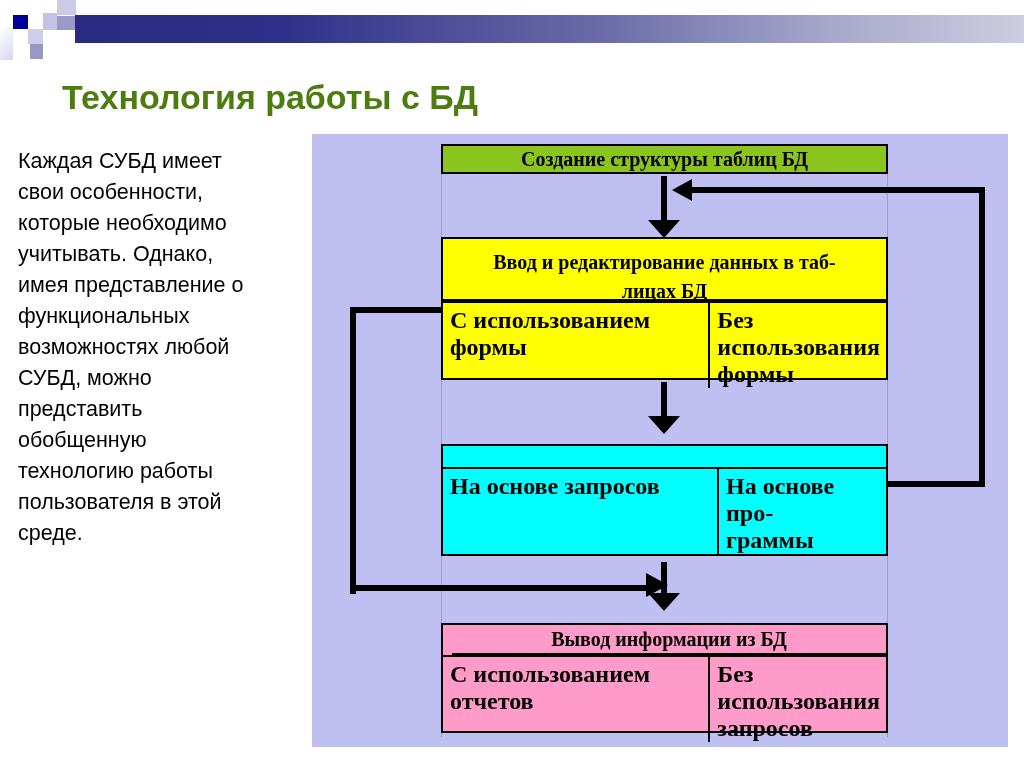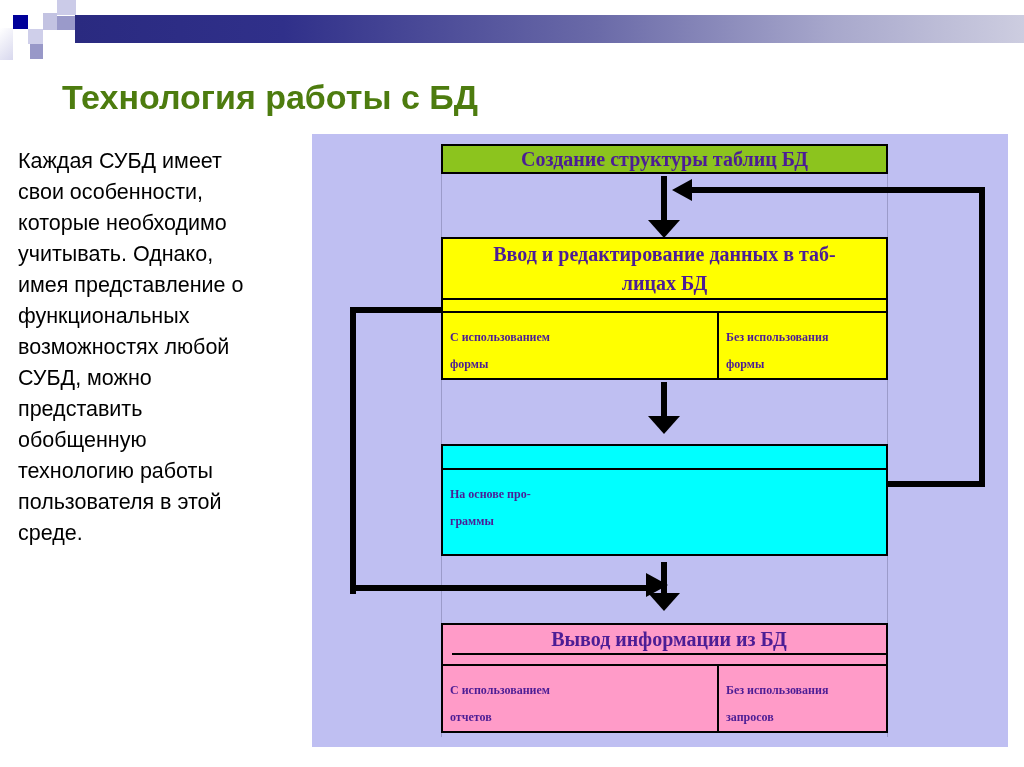--- a/index.html
+++ b/index.html
@@ -23,36 +23,36 @@
   .title{position:absolute;left:62px;top:78px;font-size:34px;font-weight:bold;color:#4d7c0f;}
   .bodytext{position:absolute;left:18px;top:146px;width:300px;color:#000;}
   .bodytext p{margin:0 0 16px 0;font-size:21.5px;line-height:31px;white-space:pre-line;}
 
   
   .panel{position:absolute;left:312px;top:134px;width:696px;height:613px;background:#bfbff2;}
   .guide{position:absolute;top:10px;height:593px;width:1px;background:rgba(90,90,130,.35);}
   .guide.gl{left:129px;} .guide.gr{left:575px;}
 
   .dbox,.group{position:absolute;left:129px;width:447px;border:2px solid #000;box-sizing:border-box;
-       font-family:"Liberation Serif",serif;font-weight:bold;color:#4c1d95;}
+       font-family:"Liberation Serif",serif;font-weight:bold;color:#000000;}
   .stage-head{text-align:center;font-size:20px;}
   .create{top:10px;height:30px;background:#8cc41e;line-height:26px;}
 
   .group{display:flex;flex-direction:column;}
   .g-edit{top:103px;height:143px;background:#ffff00;}
   .g-process{top:310px;height:112px;background:#00ffff;}
   .g-output{top:489px;height:110px;background:#ff9bc8;}
   .g-title{border-bottom:2px solid #000;box-sizing:border-box;text-align:center;
            font-size:20px;white-space:pre-line;}
-  .g-edit .g-title{height:62px;line-height:29px;padding-top:1px;}
+  .g-edit .g-title{height:62px;line-height:29px;padding-top:9px;}
   .g-process .g-title{height:32px;line-height:28px;}
   .g-output .g-title{height:32px;line-height:28px;margin-left:9px;}
   .g-edit .g-strip{height:21px;} .g-process .g-strip{height:22px;} .g-output .g-strip{height:20px;}
   .g-cells{flex:1;display:flex;border-top:2px solid #000;box-sizing:border-box;}
-  .cell{font-size:12px;line-height:27px;padding:11px 6px 0 7px;white-space:pre-line;box-sizing:border-box;}
+  .cell{font-size:24px;line-height:27px;padding:4px 6px 0 7px;white-space:pre-line;box-sizing:border-box;}
   .cell.c1{width:276px;border-right:2px solid #000;}
   .cell.c2{flex:1;}
 
   
   .ln{position:absolute;background:#000;}
   .head-down{position:absolute;width:0;height:0;border-left:16px solid transparent;
              border-right:16px solid transparent;border-top:18px solid #000;}
   .head-left{position:absolute;width:0;height:0;border-top:11px solid transparent;
              border-bottom:11px solid transparent;border-right:20px solid #000;}
   .head-right{position:absolute;width:0;height:0;border-top:12px solid transparent;
@@ -120,20 +120,21 @@
   <div class="head-down" style="left:336px;top:282px;"></div>
 
   <div class="ln" style="left:38px;top:173px;width:91px;height:6px;"></div>
   <div class="ln" style="left:38px;top:173px;width:6px;height:287px;"></div>
   <div class="ln" style="left:38px;top:451px;width:296px;height:6px;"></div>
   <div class="head-right" style="left:334px;top:439px;"></div>
 
   <div class="group g-process">
     <div class="g-strip"></div>
     <div class="g-cells">
+      <div class="cell c1">На основе запросов</div>
       <div class="cell c2">На основе про-
 граммы</div>
     </div>
   </div>
 
   <div class="ln" style="left:349px;top:428px;width:6px;height:33px;"></div>
   <div class="head-down" style="left:336px;top:459px;"></div>
 
   <div class="group g-output">
     <div class="g-title">Вывод информации из БД</div>

